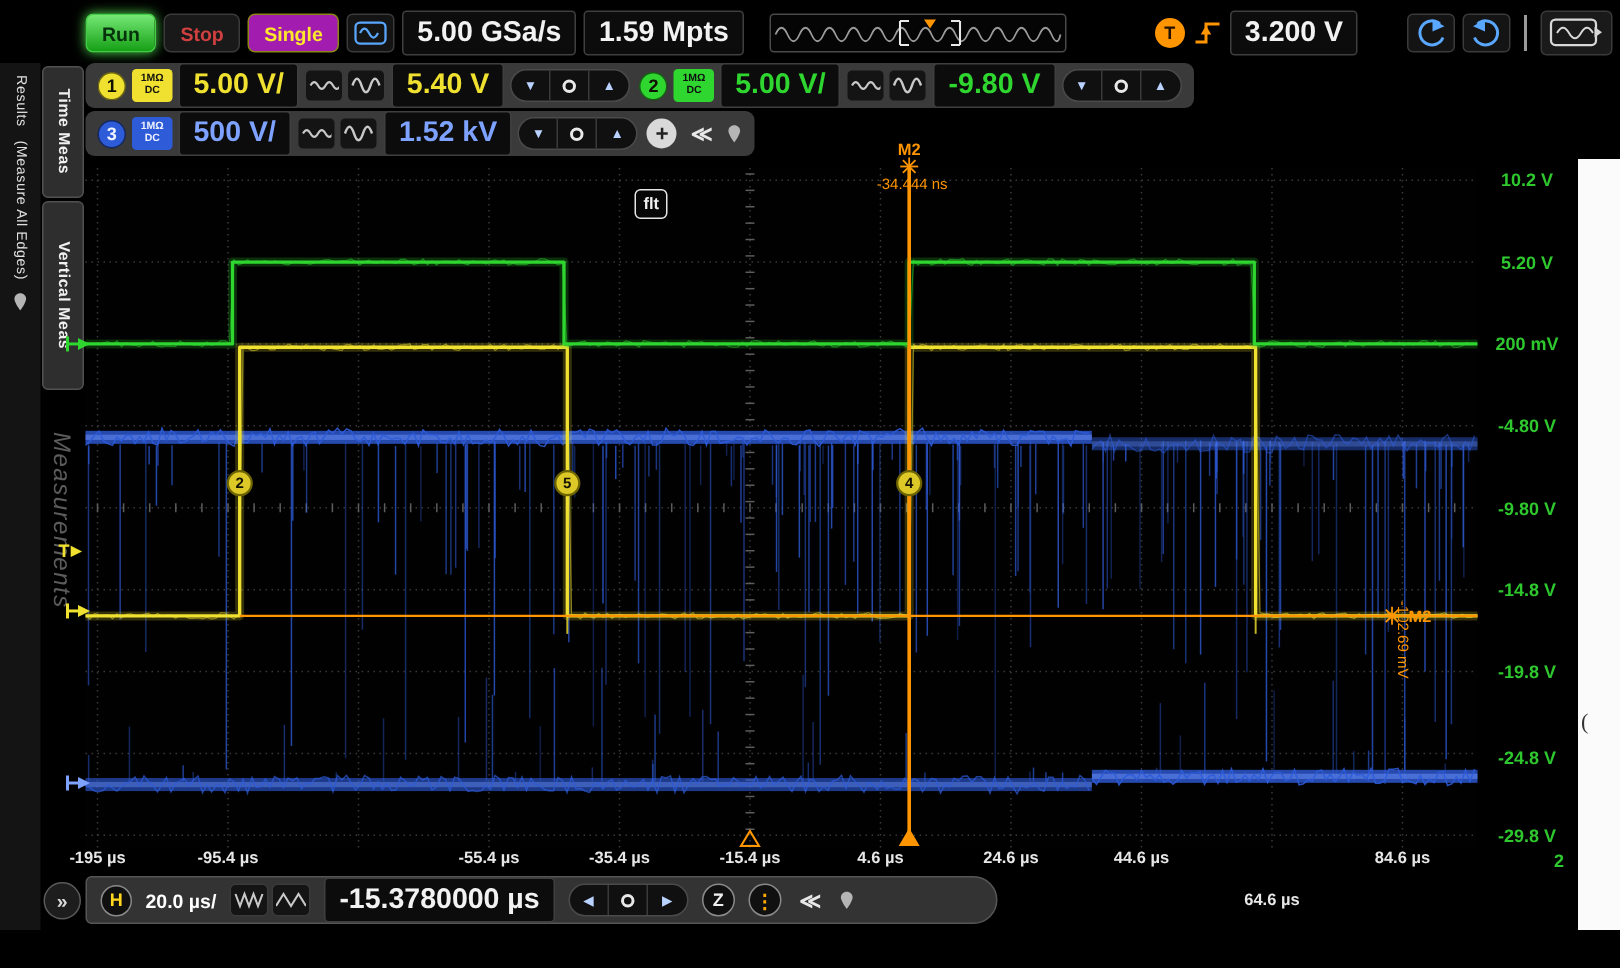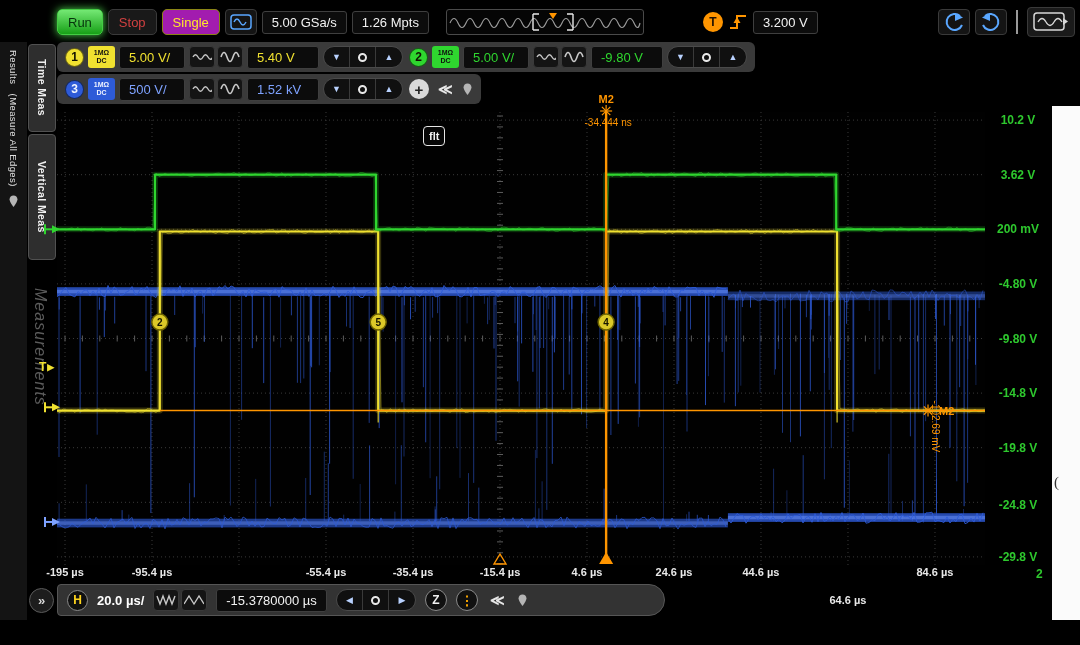--- a/index.html
+++ b/index.html
@@ -3,25 +3,25 @@
 <meta charset="utf-8">
 <style>
   *{margin:0;padding:0;box-sizing:border-box;}
   html,body{background:#000;}
   body{width:1080px;height:645px;overflow:hidden;font-family:"Liberation Sans",sans-serif;}
   button{font-family:inherit;cursor:default;}
   .screen{position:relative;width:1080px;height:645px;background:#000;overflow:hidden;}
 
   
   .ttb{position:absolute;left:57px;top:6px;width:1018px;height:32px;display:flex;align-items:center;gap:5px;}
-  .btn{height:26px;padding:0 10px;border-radius:5px;font-size:13px;font-weight:normal;border:1px solid #222;}
+  .btn{height:26px;padding:0 10px;border-radius:5px;font-size:13px;font-weight:bold;border:1px solid #222;}
   .btn.run{background:linear-gradient(#74e874,#17a017);color:#06330c;border-color:#44cc44;box-shadow:0 0 8px rgba(90,255,90,.85);}
   .btn.stop{background:#191919;color:#d04040;border-color:#3a3a3a;}
   .btn.single{background:#a21caf;color:#ffe92a;border-color:#8a8515;}
-  .ro{background:#0c0c0c;border:1px solid #3f3f3f;border-radius:3px;color:#f2f2f2;font-size:13px;font-weight:normal;padding:3px 9px;white-space:nowrap;}
+  .ro{background:#0c0c0c;border:1px solid #3f3f3f;border-radius:3px;color:#f2f2f2;font-size:19px;font-weight:bold;padding:3px 9px;white-space:nowrap;}
   .icobtn{background:#141414;border:1px solid #3a3a3a;border-radius:4px;display:flex;align-items:center;justify-content:center;}
   .icobtn.big{width:32px;height:26px;}
   .icobtn.wide{width:48px;height:30px;background:#1a1a1a;}
   .preview{width:198px;height:26px;background:#050505;border:1px solid #4a4a4a;border-radius:3px;margin-left:12px;overflow:hidden;}
   .tgroup{display:flex;align-items:center;gap:5px;margin-left:54px;}
   .tcirc{width:20px;height:20px;border-radius:50%;background:#ff9500;color:#201000;font-weight:bold;font-size:12px;display:flex;align-items:center;justify-content:center;}
   .spacer{flex:1;}
   .vdiv{width:2px;height:24px;background:#999;margin:0 4px;}
 
   
@@ -88,21 +88,21 @@
     <button class="btn run">Run</button>
     <button class="btn stop">Stop</button>
     <button class="btn single">Single</button>
     <button class="icobtn big">
         <svg width="22" height="18" viewBox="0 0 22 18">
           <rect x="1" y="2" width="20" height="14" rx="3" fill="none" stroke="#5aa7ff" stroke-width="1.5"></rect>
           <path d="M4 9 Q7 3 10 9 T16 9" fill="none" stroke="#5aa7ff" stroke-width="1.5"></path>
         </svg>
       </button>
     <div class="ro">5.00 GSa/s</div>
-    <div class="ro">1.26 Mpts</div>
+    <div class="ro">1.59 Mpts</div>
     <div class="preview">
       <svg width="196" height="24" viewBox="0 0 196 24">
         <path d="M3 13 Q7 4 11 13 T19 13 T27 13 T35 13 T43 13 T51 13 T59 13 T67 13 T75 13 T83 13 T91 13 T99 13 T107 13 T115 13 T123 13 T131 13 T139 13 T147 13 T155 13 T163 13 T171 13 T179 13 T187 13 T193 13" fill="none" stroke="#9a9a9a" stroke-width="1.2"></path>
         <path d="M86 4 V20 M86 4 h6 M86 20 h6 M126 4 V20 M126 4 h-6 M126 20 h-6" fill="none" stroke="#e8e8e8" stroke-width="1.4"></path>
         <polygon points="102,3 110,3 106,9" fill="#ff9500"></polygon>
       </svg>
     </div>
     <div class="tgroup">
       <div class="tcirc">T</div>
       <svg width="20" height="18" viewBox="0 0 20 18">
@@ -657,21 +657,21 @@
       </svg>
     <div class="flt">flt</div>
     <div class="trigT" id="trig-t" style="top: 247.984px;">
       <span>T</span>
         <span class="tri">▶</span>
     </div>
   </div>
 
   <div id="ylabels">
       <div class="ylab" style="top: 1.1px;">10.2 V</div>
-      <div class="ylab" style="top: 55.7px;">3.62 V</div>
+      <div class="ylab" style="top: 55.7px;">5.20 V</div>
       <div class="ylab" style="top: 110.3px;">200 mV</div>
       <div class="ylab" style="top: 164.9px;">-4.80 V</div>
       <div class="ylab" style="top: 219.5px;">-9.80 V</div>
       <div class="ylab" style="top: 274.1px;">-14.8 V</div>
       <div class="ylab" style="top: 328.7px;">-19.8 V</div>
       <div class="ylab" style="top: 386px;">-24.8 V</div>
       <div class="ylab" style="top: 437.9px;">-29.8 V</div>
     </div>
   <div id="xlabels">
       <div class="xlab" style="left: -26.9963px;">-195 µs</div>

